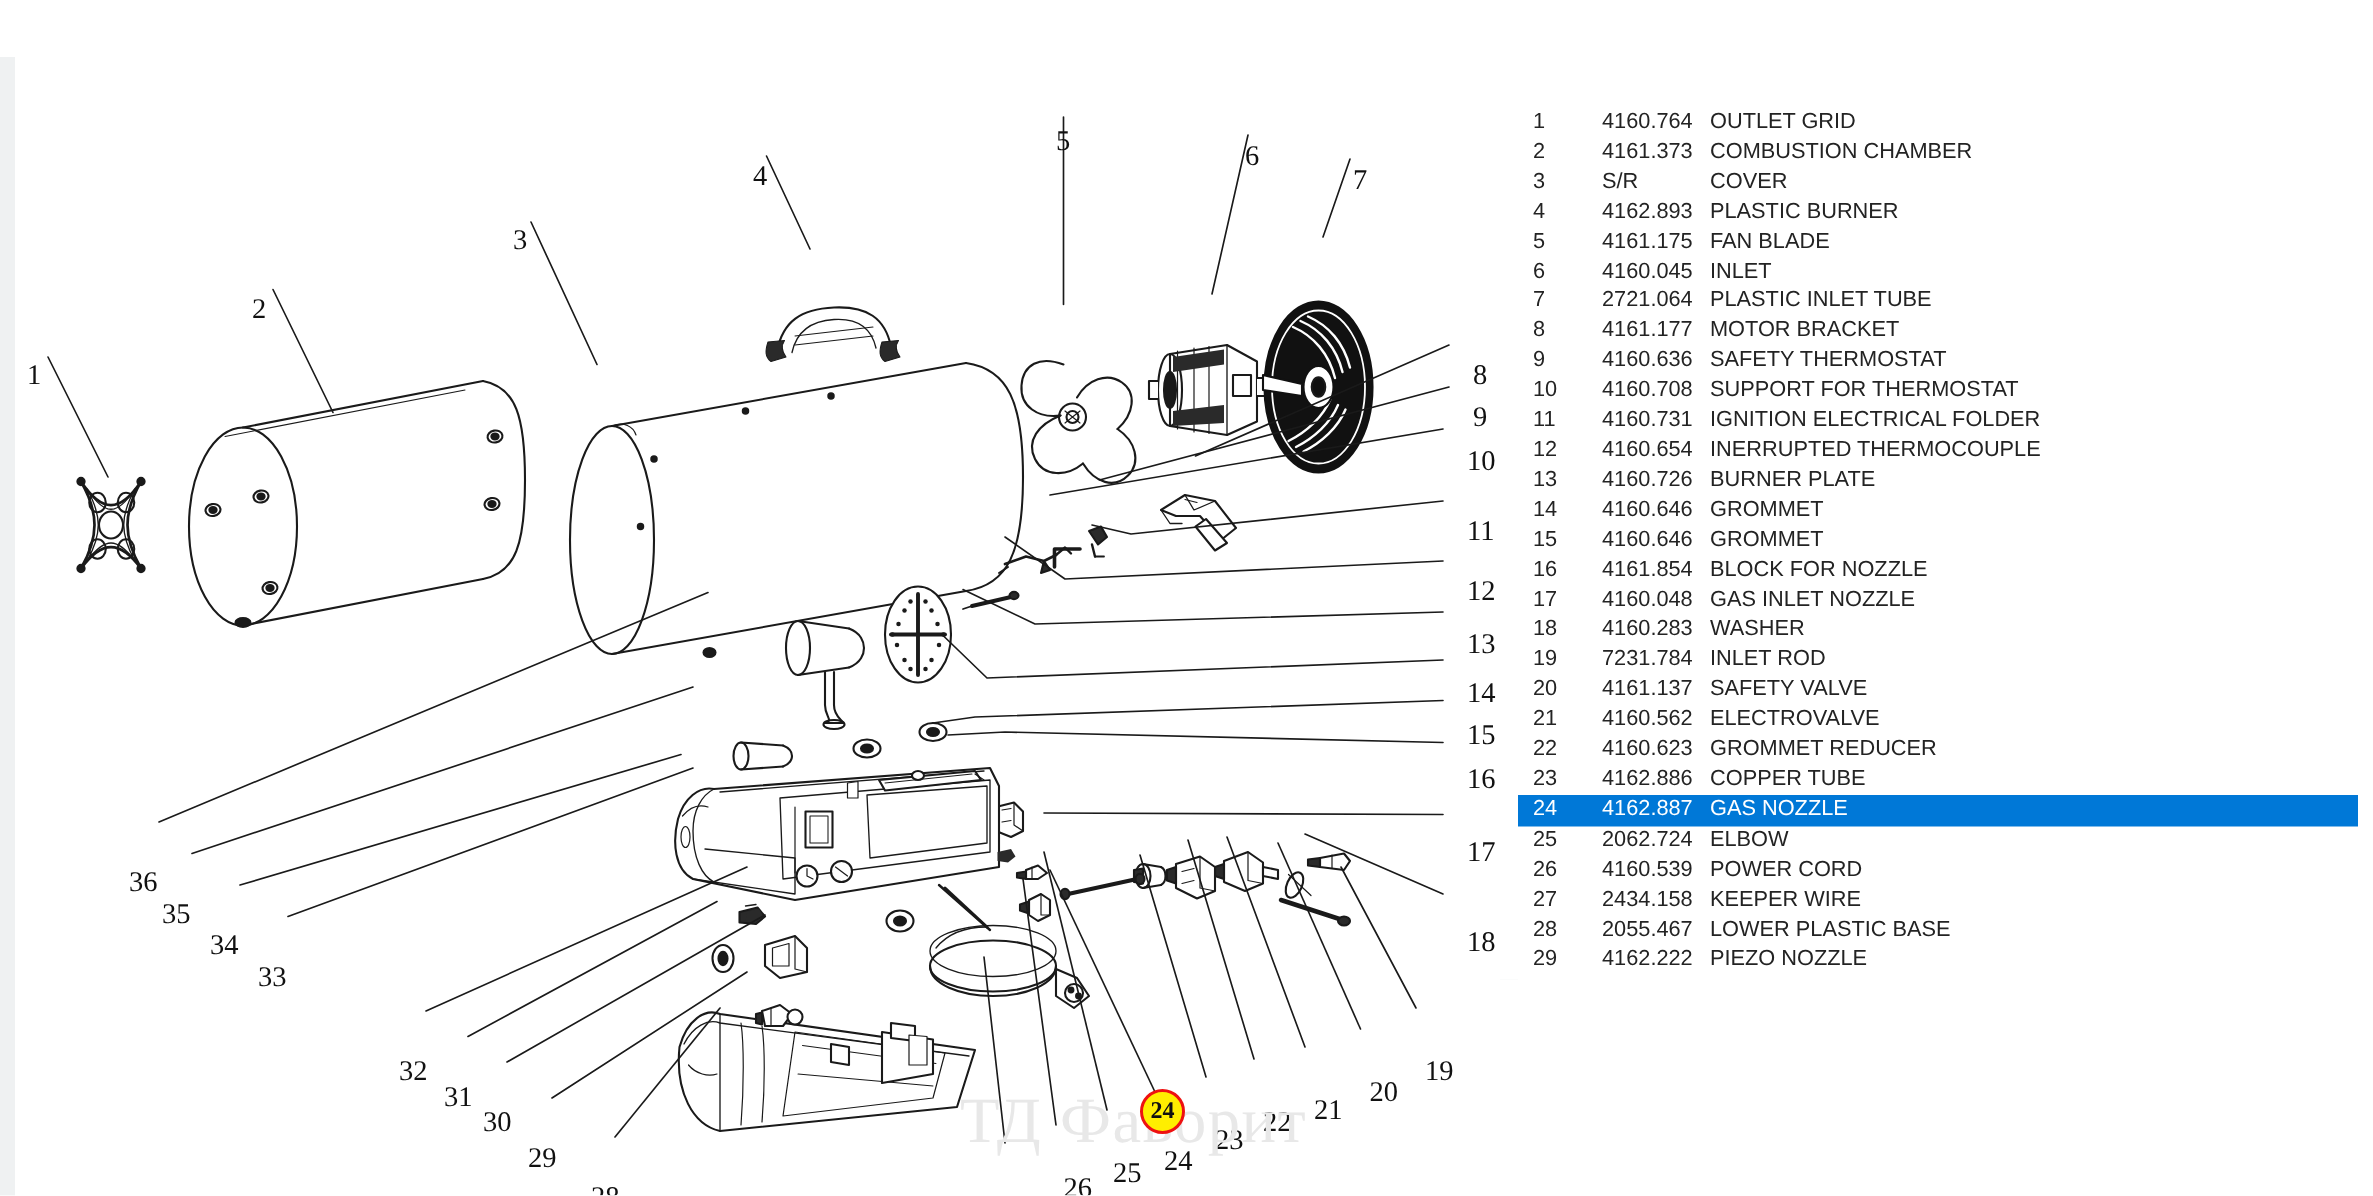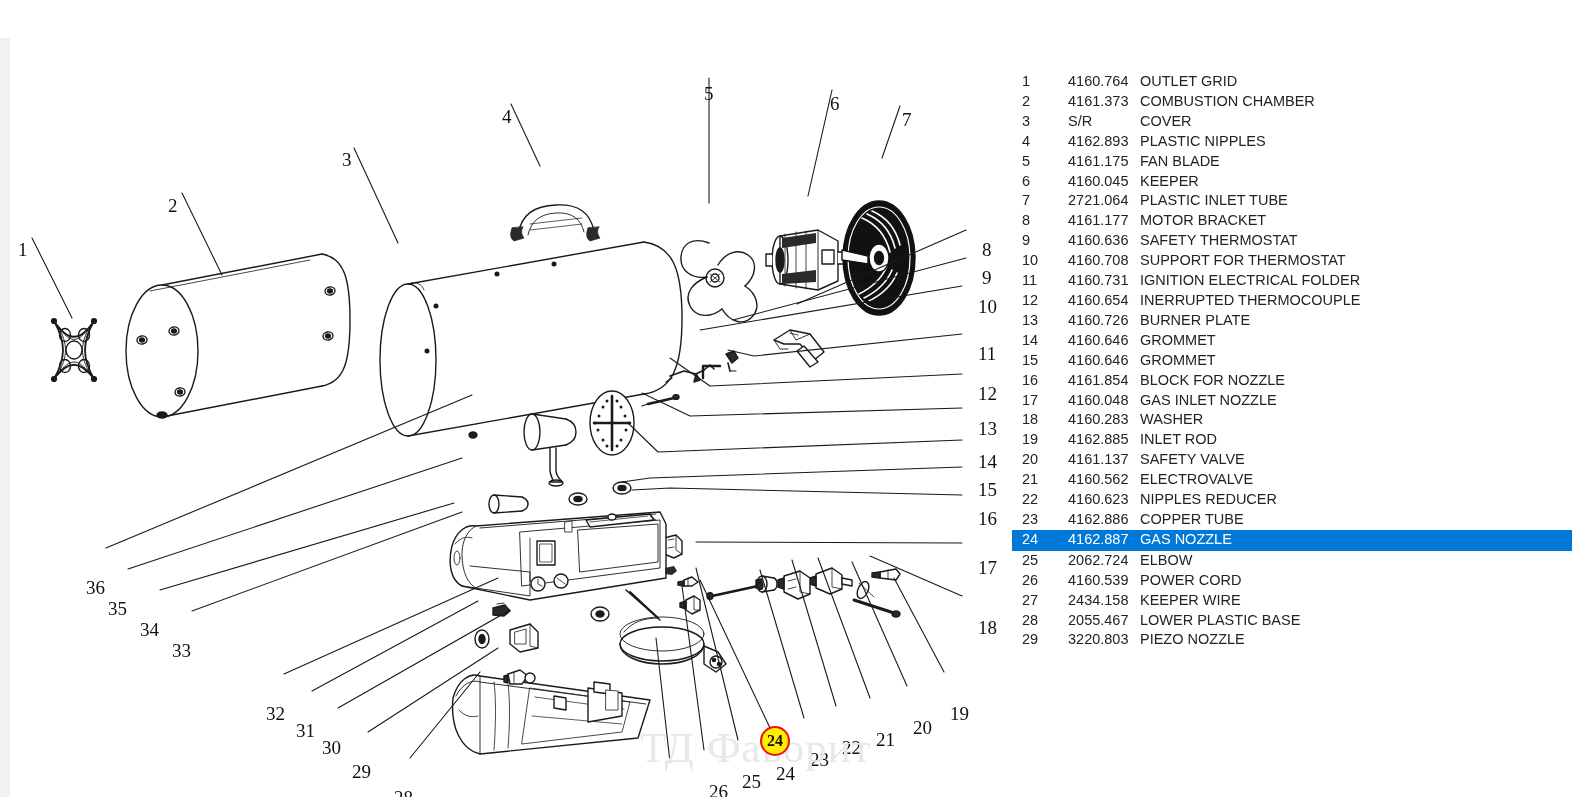--- a/index.html
+++ b/index.html
@@ -550,31 +550,31 @@
           <td class="col-desc">COMBUSTION CHAMBER</td>
         </tr>
         <tr>
           <td class="col-num">3</td>
           <td class="col-code">S/R</td>
           <td class="col-desc">COVER</td>
         </tr>
         <tr>
           <td class="col-num">4</td>
           <td class="col-code">4162.893</td>
-          <td class="col-desc">PLASTIC NIPPLES</td>
+          <td class="col-desc">PLASTIC BURNER</td>
         </tr>
         <tr>
           <td class="col-num">5</td>
           <td class="col-code">4161.175</td>
           <td class="col-desc">FAN BLADE</td>
         </tr>
         <tr>
           <td class="col-num">6</td>
           <td class="col-code">4160.045</td>
-          <td class="col-desc">KEEPER</td>
+          <td class="col-desc">INLET</td>
         </tr>
         <tr>
           <td class="col-num">7</td>
           <td class="col-code">2721.064</td>
           <td class="col-desc">PLASTIC INLET TUBE</td>
         </tr>
         <tr>
           <td class="col-num">8</td>
           <td class="col-code">4161.177</td>
           <td class="col-desc">MOTOR BRACKET</td>
@@ -624,37 +624,37 @@
           <td class="col-code">4160.048</td>
           <td class="col-desc">GAS INLET NOZZLE</td>
         </tr>
         <tr>
           <td class="col-num">18</td>
           <td class="col-code">4160.283</td>
           <td class="col-desc">WASHER</td>
         </tr>
         <tr>
           <td class="col-num">19</td>
-          <td class="col-code">4162.885</td>
+          <td class="col-code">7231.784</td>
           <td class="col-desc">INLET ROD</td>
         </tr>
         <tr>
           <td class="col-num">20</td>
           <td class="col-code">4161.137</td>
           <td class="col-desc">SAFETY VALVE</td>
         </tr>
         <tr>
           <td class="col-num">21</td>
           <td class="col-code">4160.562</td>
           <td class="col-desc">ELECTROVALVE</td>
         </tr>
         <tr>
           <td class="col-num">22</td>
           <td class="col-code">4160.623</td>
-          <td class="col-desc">NIPPLES REDUCER</td>
+          <td class="col-desc">GROMMET REDUCER</td>
         </tr>
         <tr>
           <td class="col-num">23</td>
           <td class="col-code">4162.886</td>
           <td class="col-desc">COPPER TUBE</td>
         </tr>
         <tr class="selected">
           <td class="col-num">24</td>
           <td class="col-code">4162.887</td>
           <td class="col-desc">GAS NOZZLE</td>
@@ -674,19 +674,19 @@
           <td class="col-code">2434.158</td>
           <td class="col-desc">KEEPER WIRE</td>
         </tr>
         <tr>
           <td class="col-num">28</td>
           <td class="col-code">2055.467</td>
           <td class="col-desc">LOWER PLASTIC BASE</td>
         </tr>
         <tr>
           <td class="col-num">29</td>
-          <td class="col-code">3220.803</td>
+          <td class="col-code">4162.222</td>
           <td class="col-desc">PIEZO NOZZLE</td>
         </tr>
       </tbody>
   </table>
 
 </div>
 
 </body></html>

